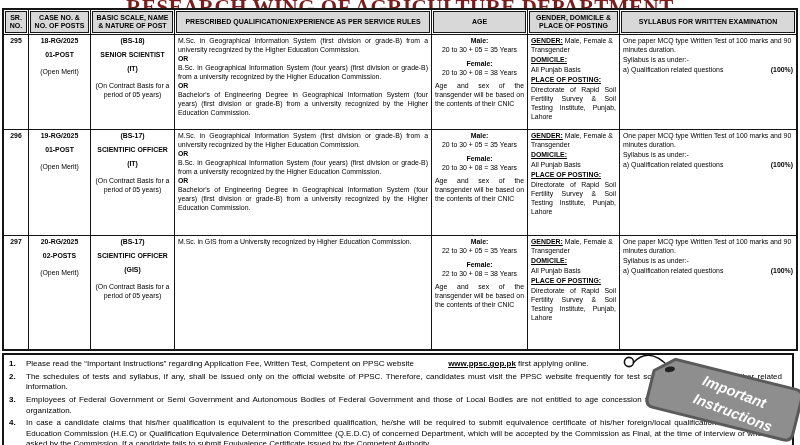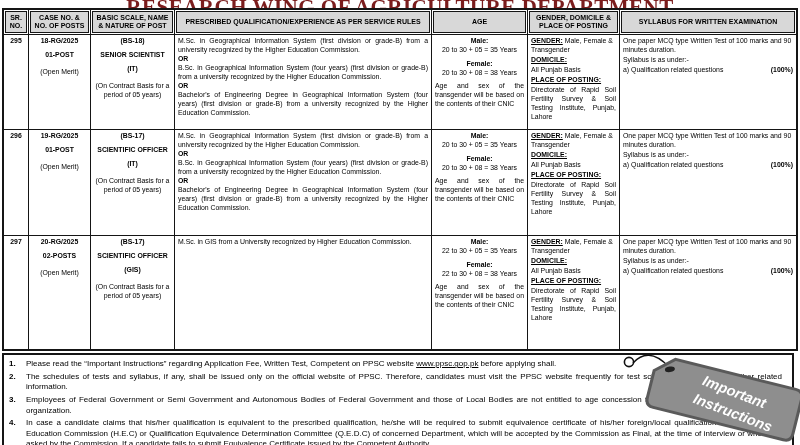--- a/index.html
+++ b/index.html
@@ -51,21 +51,21 @@
   .syl-pct{font-weight:700;}
   
   .notes-box{
     position:absolute;top:353px;left:2px;width:792px;height:95px;
     box-sizing:border-box;border:2px solid #151515;background:#fff;
     padding:4px 6px 2px 5px;
   }
   .note{display:flex;gap:5px;margin-bottom:2px;font-size:8px;line-height:1.33;}
   .note-num{flex:none;width:12px;font-weight:700;}
   .note-text{flex:1;text-align:justify;padding-right:4px;}
-  .note-link{font-weight:400;text-decoration:underline;}
+  .note-link{font-weight:700;text-decoration:underline;margin-left:32px;}
   
   .tag-svg{position:absolute;left:622px;top:352px;width:178px;height:93px;}
   .tag-text{
     font-family:"Liberation Sans",sans-serif;font-style:italic;font-weight:700;
     fill:#ffffff;font-size:14.5px;
   }
 </style>
 </head>
 <body>
 
@@ -224,21 +224,21 @@
         <span>a)  Qualification related questions</span>
         <span class="syl-pct">(100%)</span>
       </div>
     </div>
   </div>
 </div>
 
 <div class="notes-box">
   <div class="note">
     <span class="note-num">1.</span>
-    <span class="note-text"><span>Please read the “Important Instructions” regarding Application Fee, Written Test, Competent on PPSC website </span><span class="note-link">www.ppsc.gop.pk</span><span> before applying shall.</span></span>
+    <span class="note-text"><span>Please read the “Important Instructions” regarding Application Fee, Written Test, Competent on PPSC website </span><span class="note-link">www.ppsc.gop.pk</span><span> first applying online.</span></span>
   </div>
   <div class="note">
     <span class="note-num">2.</span>
     <span class="note-text">The schedules of tests and syllabus, if any, shall be issued only on the official website of PPSC. Therefore, candidates must visit the PPSC website frequently for test schedules, syllabus, and other related information.</span>
   </div>
   <div class="note">
     <span class="note-num">3.</span>
     <span class="note-text">Employees of Federal Government or Semi Government and Autonomous Bodies of Federal Government and those of Local Bodies are not entitled to age concession for the period of their service in such organization.</span>
   </div>
   <div class="note">

